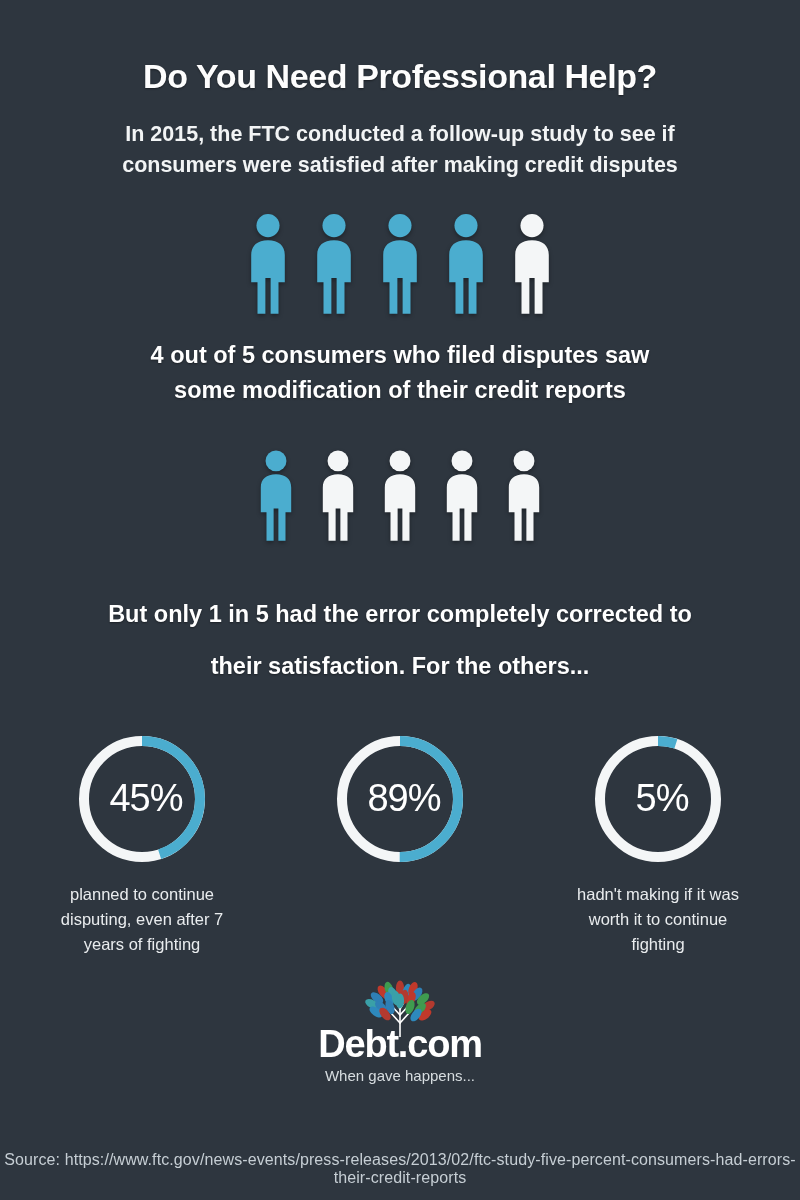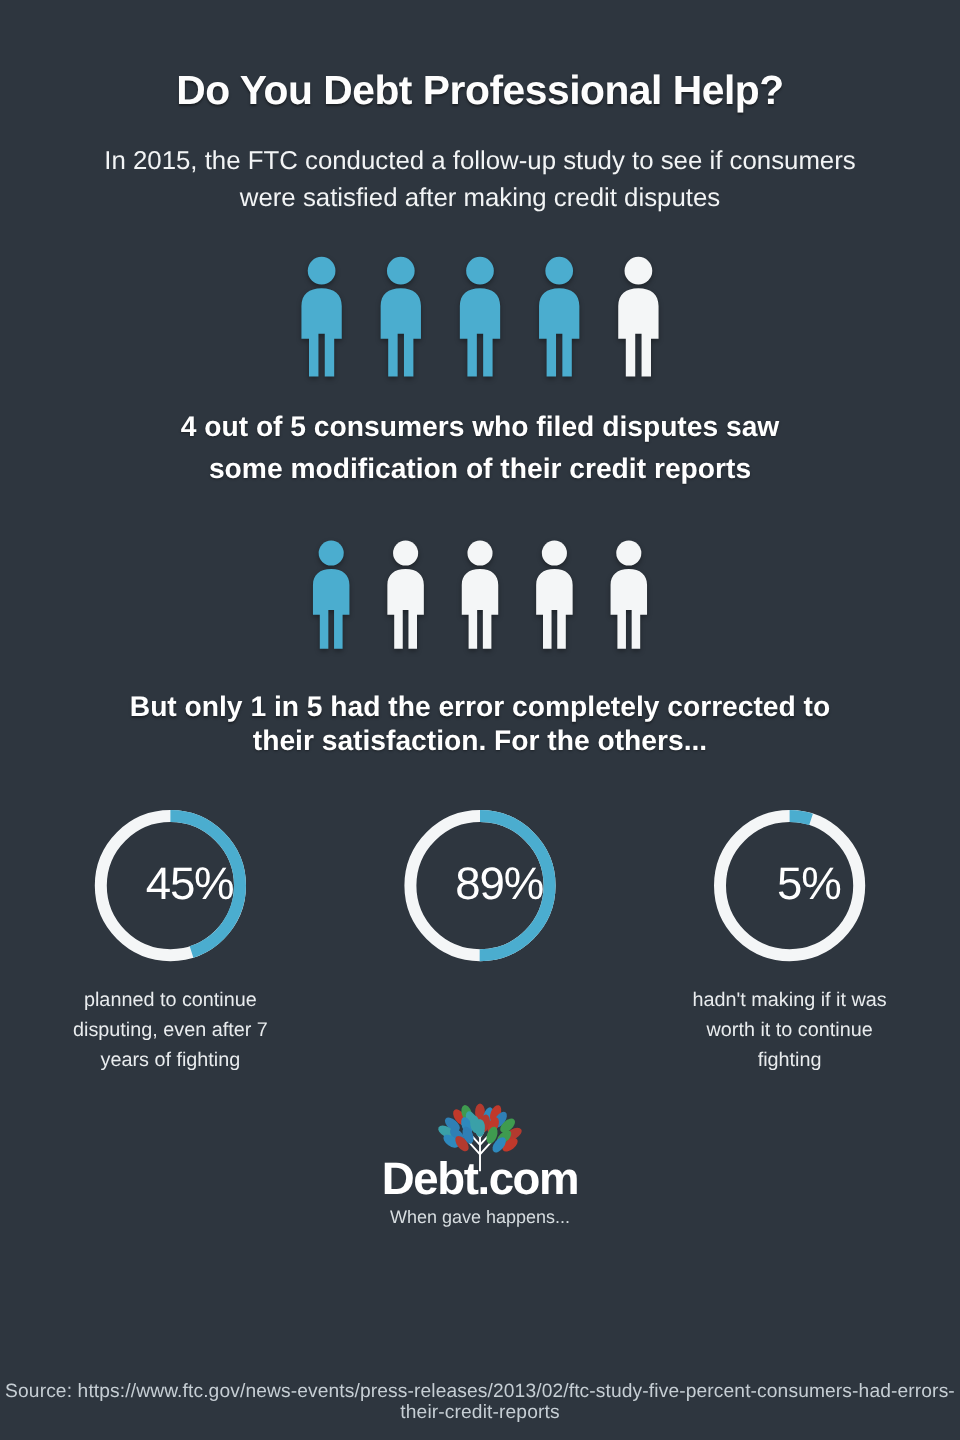--- a/index.html
+++ b/index.html
@@ -23,21 +23,21 @@
     color:#fdfdfd;
     text-shadow:0 1px 2px rgba(0,0,0,.45);
   }
   .subtitle{
     text-align:center;
     font-size:21.5px;
     line-height:31px;
     color:#f2f4f5;
     margin:9px auto 0;
     width:660px;
-    font-weight:400;
+    font-weight:700;
   }
 
   
   .people-row{
     display:flex;
     justify-content:center;
     align-items:flex-end;
     gap:24px;
   }
   .people-row.row1{margin-top:32px;}
@@ -53,38 +53,38 @@
     text-shadow:0 1px 2px rgba(0,0,0,.4);
   }
   .statement.s1{
     font-size:23.5px;
     line-height:35px;
     margin:20px auto 12px;
     width:560px;
   }
   .statement.s2{
     font-size:23.5px;
-    line-height:28px;
-    margin:29px auto 0;
+    line-height:52px;
+    margin:42px auto 0;
     width:620px;
   }
 
   
   .donuts{
     display:flex;
     justify-content:center;
     align-items:flex-start;
     gap:78px;
     margin-top:40px;
   }
   .donut-cell{width:180px;display:flex;flex-direction:column;align-items:center;}
   .donut-wrap{position:relative;width:134px;height:134px;}
   .donut-wrap svg{display:block;transform:rotate(-90deg);}
   .donut-label{
-    position:absolute;top:0;left:16px;width:134px;height:134px;
+    position:absolute;top:0;left:4px;width:134px;height:134px;
     display:flex;align-items:center;justify-content:center;
     font-size:38px;color:#ffffff;font-weight:400;letter-spacing:-1px;
   }
   .donut-caption{
     margin-top:16px;
     text-align:center;
     font-size:16.5px;
     line-height:25px;
     color:#e9ecee;
     font-weight:400;
@@ -113,21 +113,21 @@
     font-size:16px;
     color:#c6ced4;
     letter-spacing:.1px;
   }
 </style>
 </head>
 <body>
 
 <div class="page">
 
-  <h1 class="title">Do You Debt Professional Help?</h1>
+  <h1 class="title">Do You Need Professional Help?</h1>
   <p class="subtitle">In 2015, the FTC conducted a follow-up study to see if consumers were satisfied after making credit disputes</p>
 
   <div class="people-row row1" id="row1">
       <svg width="42" height="105" viewBox="0 0 40 100" class="person">
         <g fill="#4badcf">
           <circle cx="20" cy="12" r="11"></circle>
           <path d="M20 26 C10 26 4 31 4 40 L4 66 L10 66 L10 96 L17.5 96 L17.5 62 L22.5 62 L22.5 96 L30 96 L30 66 L36 66 L36 40 C36 31 30 26 20 26 Z"></path>
         </g>
       </svg>
       <svg width="42" height="105" viewBox="0 0 40 100" class="person">

